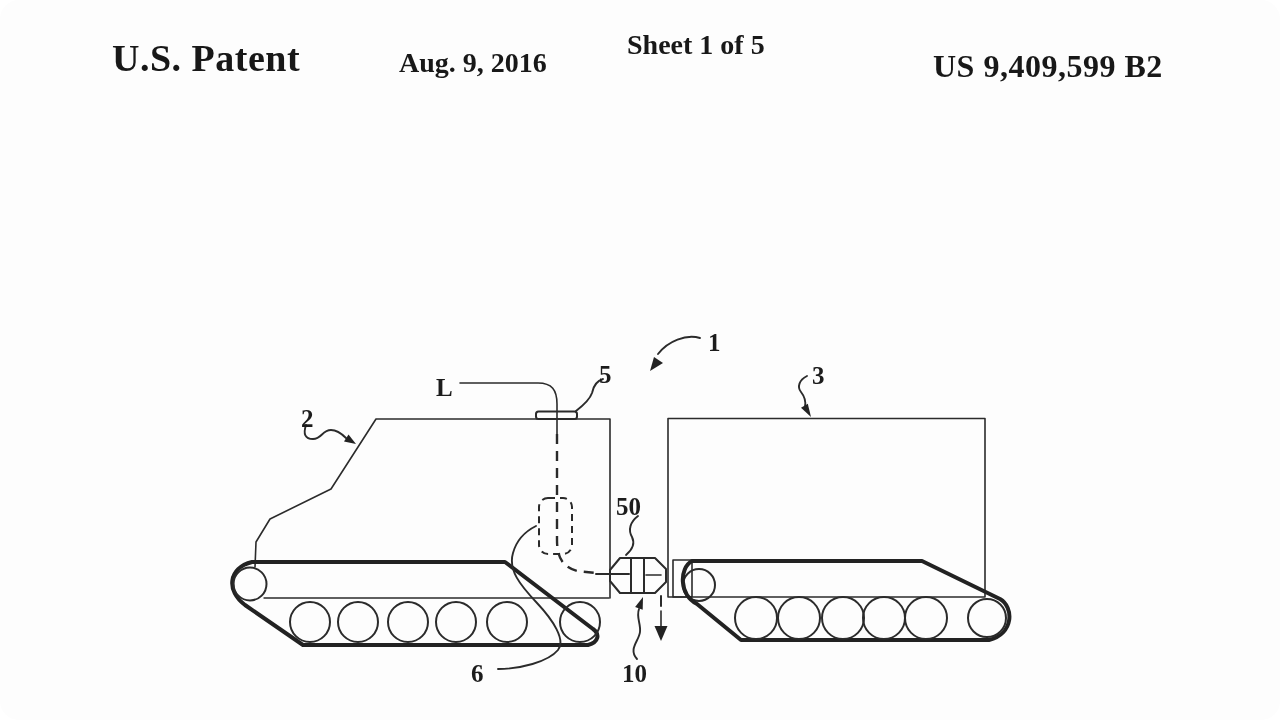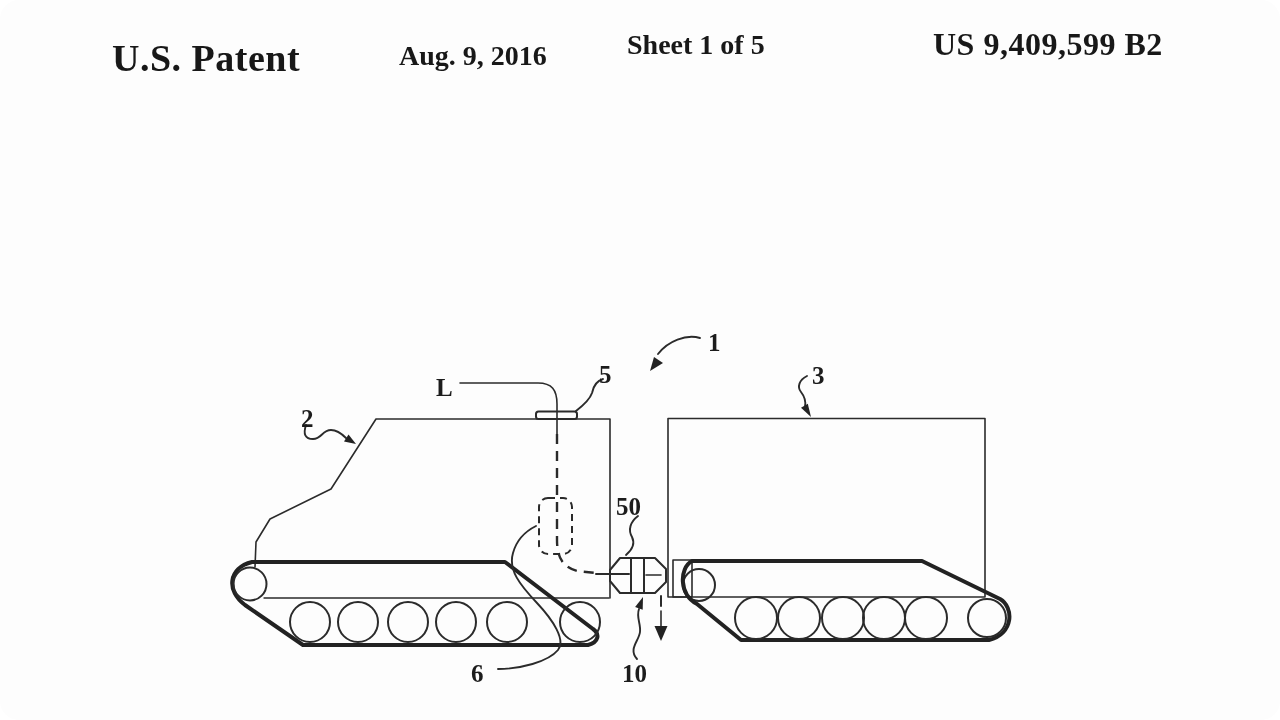--- a/index.html
+++ b/index.html
@@ -1,22 +1,22 @@
 <!DOCTYPE html>
 <html><head>
 <meta charset="utf-8">
 <style>
   html,body{margin:0;padding:0;background:#ffffff;}
   .page{position:relative;width:1280px;height:720px;background:#fdfdfd;overflow:hidden;
         font-family:"Liberation Serif","DejaVu Serif",serif;color:#151515;border-radius:19px;}
   .hdr{position:absolute;white-space:nowrap;font-weight:bold;color:#181818;}
   .hdr-title{left:112px;top:36px;font-size:38px;letter-spacing:0.5px;}
-  .hdr-date{left:399px;top:40px;font-size:28px;}
+  .hdr-date{left:399px;top:47px;font-size:28px;}
   .hdr-sheet{left:627px;top:29px;font-size:28px;}
-  .hdr-patnum{left:933px;top:26px;font-size:32px;letter-spacing:0.5px;}
+  .hdr-patnum{left:933px;top:48px;font-size:32px;letter-spacing:0.5px;}
   svg{position:absolute;left:0;top:0;}
   .ln{fill:none;stroke:#2b2b2b;stroke-width:1.6px;stroke-linejoin:round;stroke-linecap:round;}
   .thin{stroke-width:1.4px;}
   .mid{stroke-width:2px;}
   .band{fill:none;stroke:#222;stroke-width:4px;stroke-linejoin:round;}
   .wheel{fill:none;stroke:#2b2b2b;stroke-width:2px;}
   .dash{fill:none;stroke:#2a2a2a;stroke-width:2.4px;stroke-dasharray:10 7;stroke-linecap:butt;}
   .dashbox{fill:none;stroke:#2a2a2a;stroke-width:2px;stroke-dasharray:7 5;}
   .leader{fill:none;stroke:#2b2b2b;stroke-width:1.9px;stroke-linecap:round;}
   .ah{fill:#222;stroke:none;}

